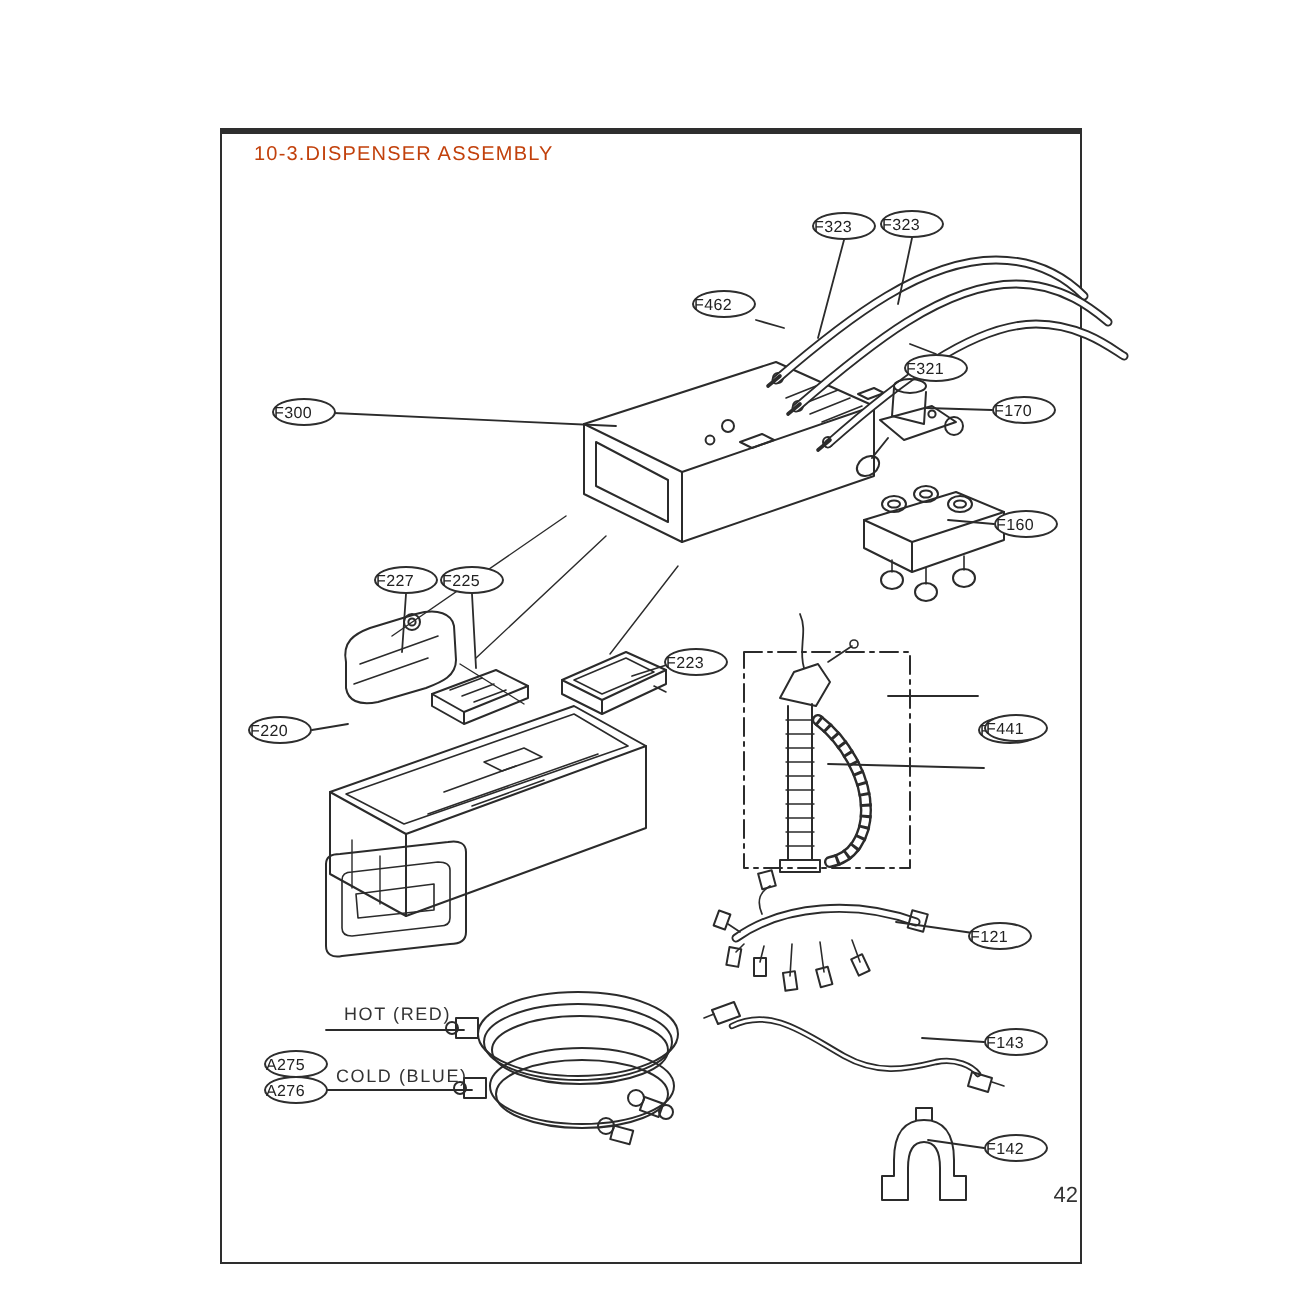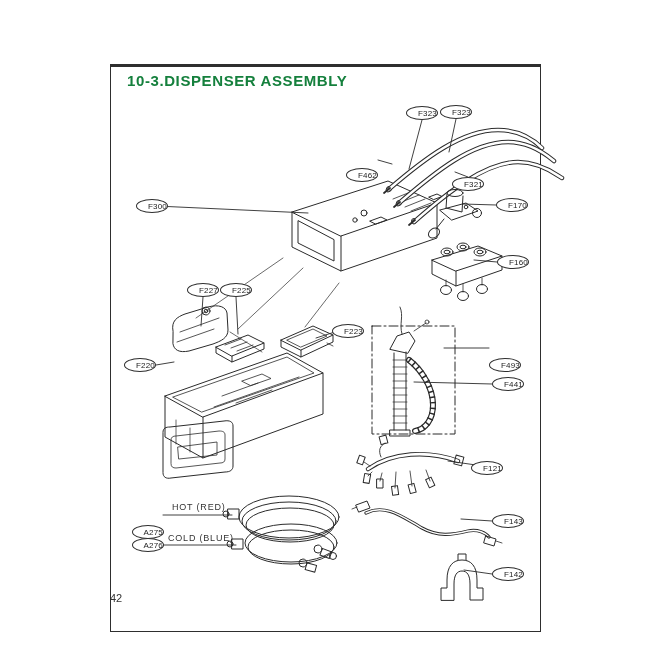--- a/index.html
+++ b/index.html
@@ -5,34 +5,34 @@
   html,body{margin:0;padding:0;}
   body{
     width:650px;height:650px;position:relative;background:#ffffff;
     font-family:"Liberation Sans", sans-serif;color:#2b2b2b;overflow:hidden;
   }
   .frame{
     position:absolute;left:110px;top:64px;width:429px;height:564px;
     border:1px solid #2e2e2e;border-top:3px solid #2e2e2e;background:#ffffff;z-index:0;
   }
   .title{
-    position:absolute;left:127px;top:72px;font-size:15px;letter-spacing:.6px;
-    color:#15803d;z-index:4;white-space:nowrap;font-weight:bold;
+    position:absolute;left:127px;top:72px;font-size:10px;letter-spacing:.6px;
+    color:#c2410c;z-index:4;white-space:nowrap;
   }
   svg.drawing{position:absolute;left:0;top:0;z-index:1;}
   .callout{
     position:absolute;width:32px;height:14px;border:1px solid #2e2e2e;border-radius:50%;
-    background:#fff;font-size:8px;line-height:13px;text-align:right;
+    background:#fff;font-size:8px;line-height:13px;text-align:left;
     letter-spacing:.2px;color:#222;z-index:3;box-sizing:border-box;
   }
   .hose-label{
     position:absolute;font-size:9px;letter-spacing:.8px;color:#333;z-index:3;white-space:nowrap;
   }
   .pagenum{
-    position:absolute;left:110px;top:592px;width:429px;text-align:left;
+    position:absolute;left:110px;top:592px;width:429px;text-align:right;
     font-size:11px;color:#333;z-index:3;
   }
 </style>
 </head>
 <body>
 
 <div class="frame"></div>
 <div class="title">10-3.DISPENSER ASSEMBLY</div>
 
 <svg class="drawing" width="650" height="650" viewBox="0 0 650 650">
@@ -206,32 +206,32 @@
       <path d="M492,521 L461,519"></path>
       <path d="M492,574 L464,570"></path>
       <path d="M163,515 L232,515"></path>
       <path d="M163,545 L236,545"></path>
     </g>
   </g>
 </svg>
 
 <div class="callout" style="left:406px;top:106px">F323</div>
 <div class="callout" style="left:440px;top:105px">F323</div>
-<div class="callout" style="left:346px;top:168px">F462</div>
+<div class="callout" style="left:346px;top:145px">F462</div>
 <div class="callout" style="left:452px;top:177px">F321</div>
 <div class="callout" style="left:136px;top:199px">F300</div>
 <div class="callout" style="left:496px;top:198px">F170</div>
 <div class="callout" style="left:497px;top:255px">F160</div>
 <div class="callout" style="left:187px;top:283px">F227</div>
 <div class="callout" style="left:220px;top:283px">F225</div>
 <div class="callout" style="left:332px;top:324px">F223</div>
 <div class="callout" style="left:124px;top:358px">F220</div>
 <div class="callout" style="left:489px;top:358px">F493</div>
-<div class="callout" style="left:492px;top:377px">F441</div>
-<div class="callout" style="left:471px;top:461px">F121</div>
+<div class="callout" style="left:492px;top:357px">F441</div>
+<div class="callout" style="left:484px;top:461px">F121</div>
 <div class="callout" style="left:492px;top:514px">F143</div>
 <div class="callout" style="left:492px;top:567px">F142</div>
 <div class="callout" style="left:132px;top:525px">A275</div>
 <div class="callout" style="left:132px;top:538px">A276</div>
 
 <div class="hose-label" style="left:172px;top:502px">HOT (RED)</div>
 <div class="hose-label" style="left:168px;top:533px">COLD (BLUE)</div>
 
 <div class="pagenum">42</div>
 

